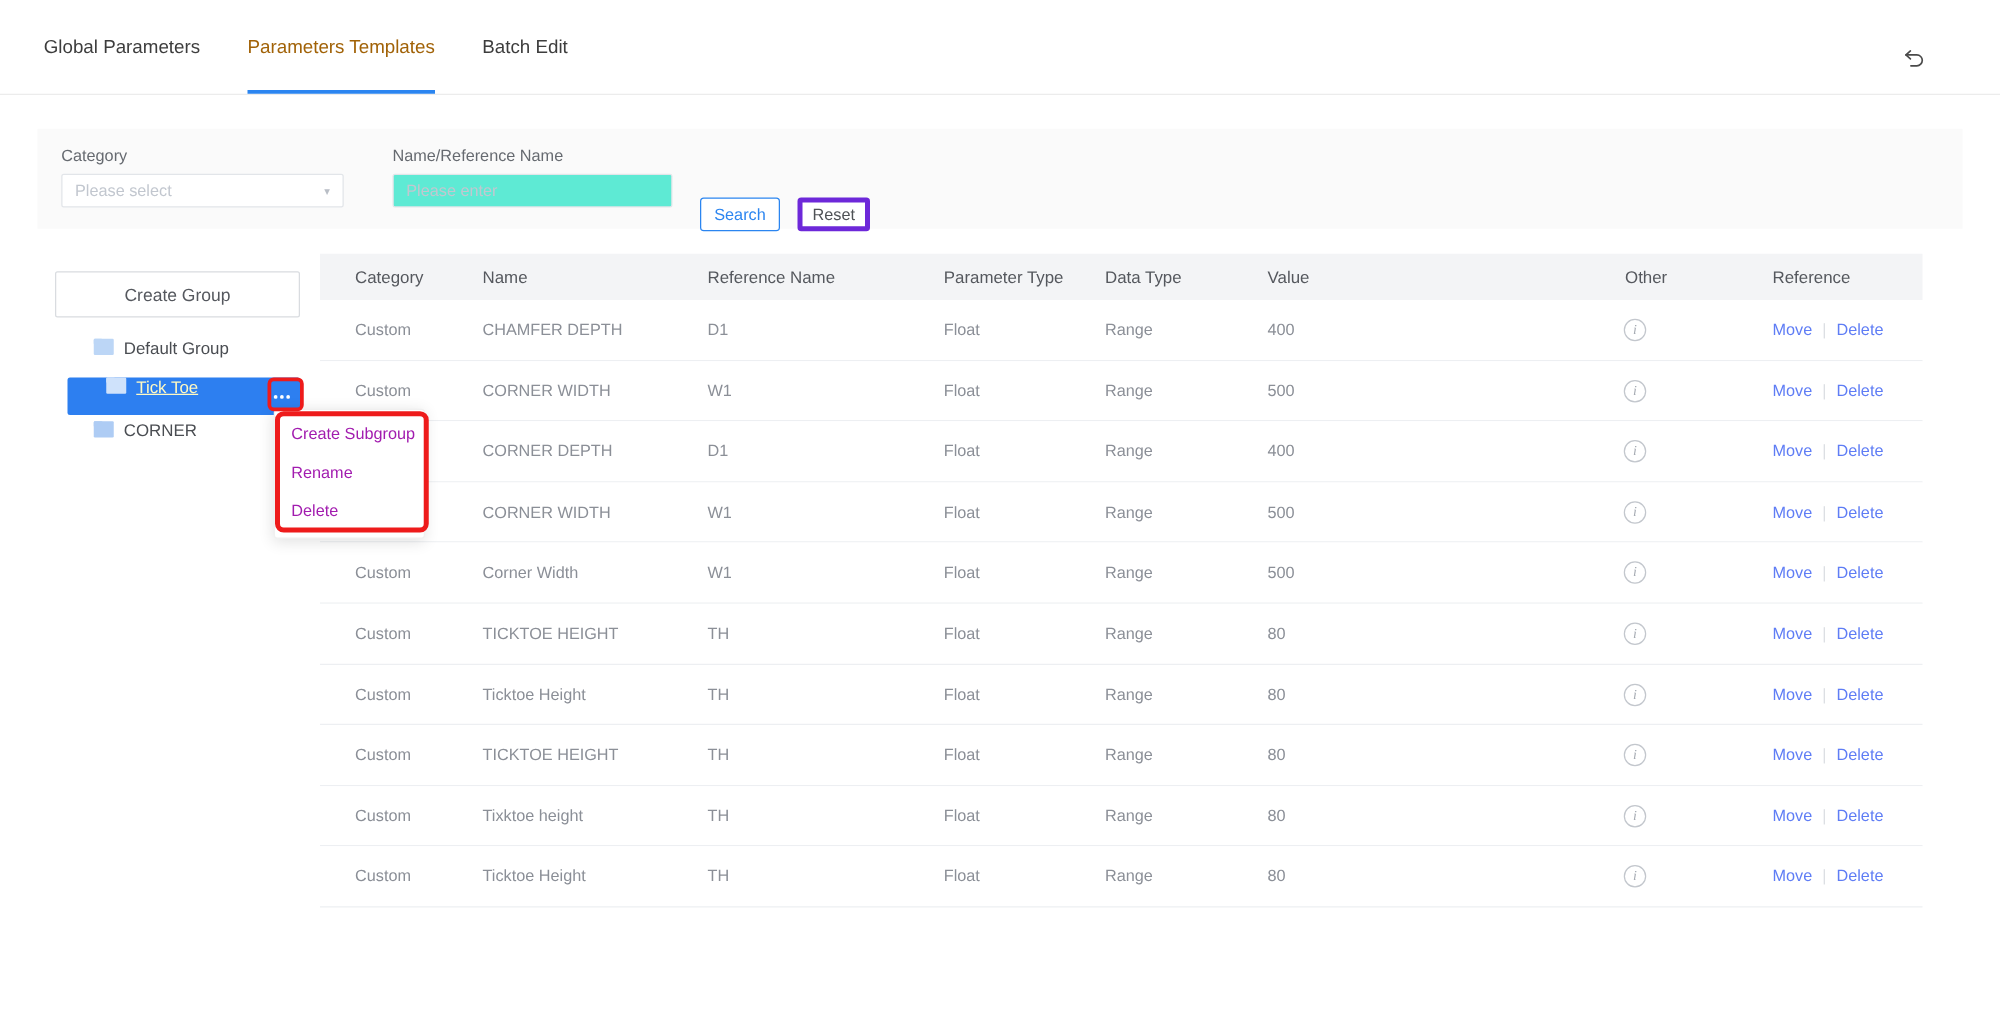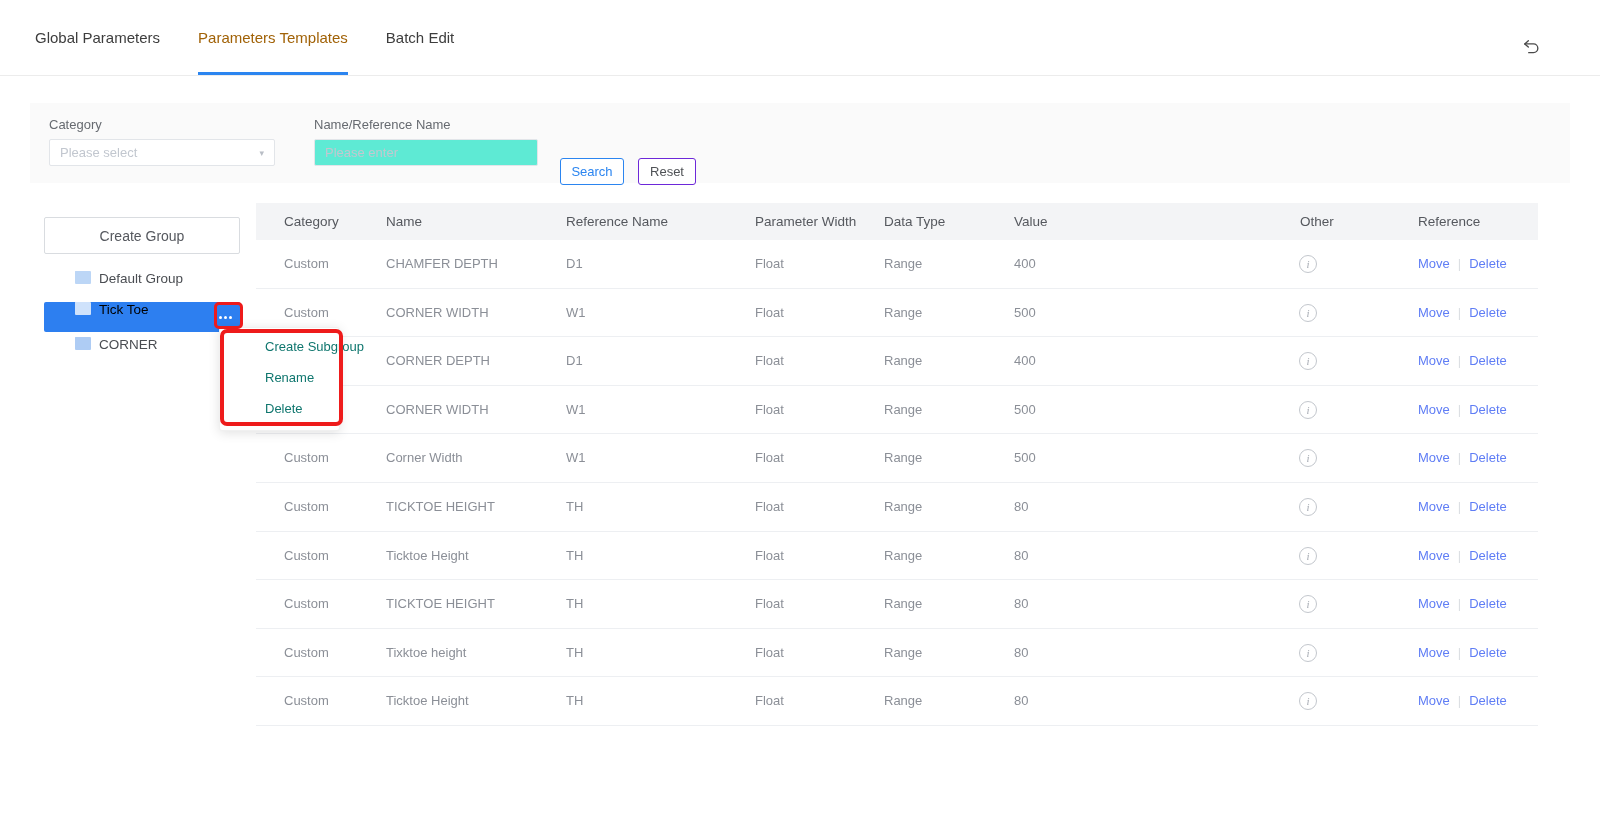--- a/index.html
+++ b/index.html
@@ -50,37 +50,37 @@
   }
   .text-input::placeholder { color:#c2c7cf; }
   .btn {
     position:absolute; top:36px; height:27px; border-radius:3px;
     font-size:13px; background:#fff; cursor:pointer; text-align:right;
     display:flex; align-items:center; justify-content:center;
     font-family:"Liberation Sans", sans-serif;
     margin-top:19px;
   }
   .btn.search { left:530px; width:64px; border:1px solid #2b85f0; color:#2b85f0; }
-  .btn.reset  { left:608px; width:58px; border:1px solid #6d28d9; color:#4f5256; }
+  .btn.reset  { left:608px; width:58px; border:4px solid #6d28d9; color:#4f5256; }
   
   .create-group {
     position:absolute; left:44px; top:217px; width:196px; height:37px;
     background:#fff; border:1px solid #d9dce0; border-radius:2px;
     display:flex; align-items:center; justify-content:center;
     font-size:14px; color:#55585e; cursor:pointer;
   }
   .group-list { position:absolute; left:44px; top:271px; width:196px; }
   .group-item {
     position:relative; height:26px; margin-bottom:5px;
     display:flex; padding-left:31px;
     font-size:13.5px; color:#4a4d52; cursor:pointer; border-radius:2px;
   }
   .group-item .g-label { margin-left:8px; }
   .group-item.selected {
-    height:30px; background:#2d7ff0; color:#000000; margin-left:0;
+    height:30px; background:#2d7ff0; color:#fef9c3; margin-left:10px;text-decoration:underline;
   }
   .folder { width:16px; height:13px; position:relative; flex:none; }
   .folder:before {
     content:""; position:absolute; left:0; top:0; width:7px; height:4px;
     background:inherit; border-radius:1px 1px 0 0;
   }
   .folder-blue  { background:#aeccf4; border-radius:1px; }
   .folder-light { background:#bcd6f6; border-radius:1px; }
   .folder-white { background:#cfe2fb; border-radius:1px; }
   .more-btn {
@@ -90,21 +90,21 @@
   }
   .more-btn i { width:3px; height:3px; border-radius:50%; background:#fff; }
   
   .context-menu {
     position:absolute; left:219px; top:327px; width:121px;
     background:#fff; border:1px solid #f0f0f0; border-radius:3px;
     box-shadow:0 2px 12px rgba(0,0,0,.12); z-index:30; padding:3px 0 6px 0;
   }
   .menu-item {
     height:31px; line-height:31px; padding-left:13px;
-    font-size:13px; color:#0f766e; cursor:pointer; white-space:nowrap;margin-left:32px;
+    font-size:13px; color:#a21caf; cursor:pointer; white-space:nowrap;
   }
   
   .anno { position:absolute; border:3px solid #ee1b1b; border-radius:5px; z-index:40; pointer-events:none; }
   .anno.more-box { left:214px; top:302px; width:29px; height:27px; border-width:3px; }
   .anno.menu-box { left:220px; top:329px; width:123px; height:97px; border-width:4px; border-radius:7px; }
   
   .table { position:absolute; left:256px; top:203px; width:1282px; }
   .thead {
     position:relative; height:37px; background:#f3f4f6;
   }
@@ -190,21 +190,21 @@
   </div>
 
 <div class="anno more-box"></div>
 <div class="anno menu-box"></div>
 
 <div class="table">
   <div class="thead">
       <span class="c0">Category</span>
       <span class="c1">Name</span>
       <span class="c2">Reference Name</span>
-      <span class="c3">Parameter Width</span>
+      <span class="c3">Parameter Type</span>
       <span class="c4">Data Type</span>
       <span class="c5">Value</span>
       <span class="c6">Other</span>
       <span class="c7">Reference</span>
     </div>
   <div>
       <div class="trow">
     <span class="cell c0">Custom</span>
     <span class="cell c1">CHAMFER DEPTH</span>
     <span class="cell c2">D1</span>

